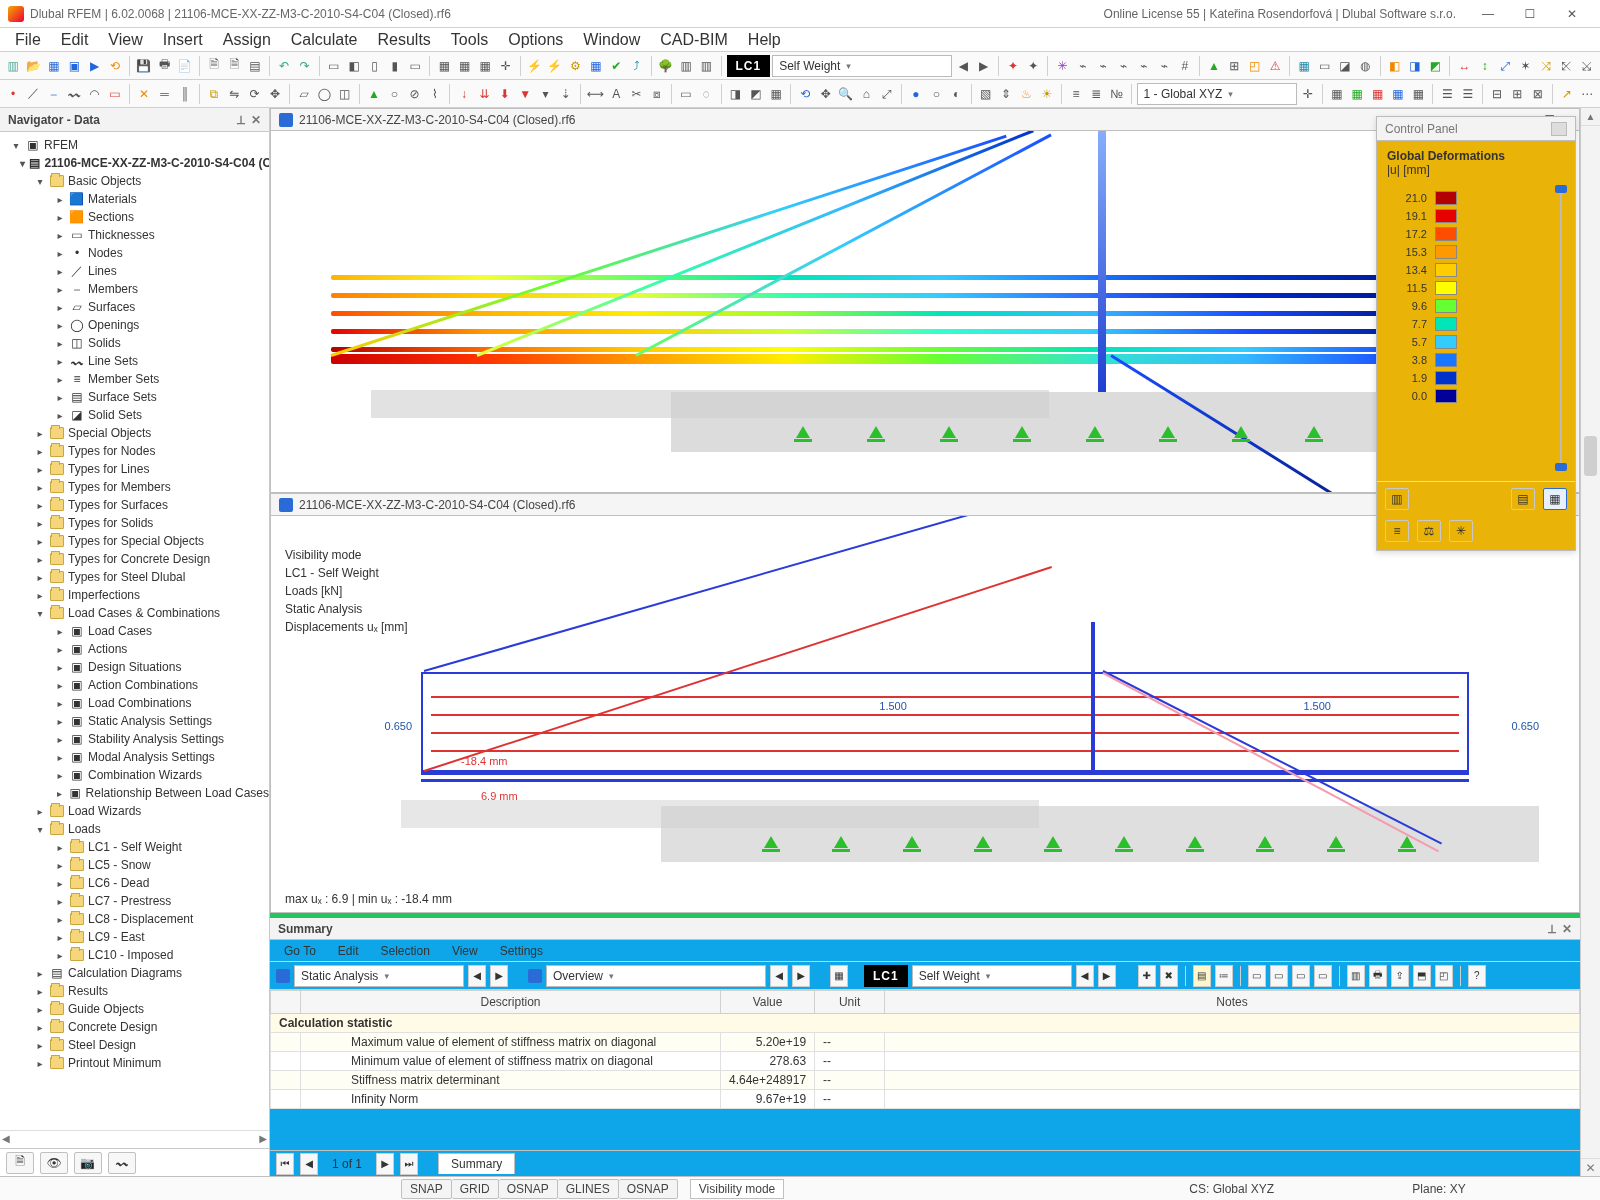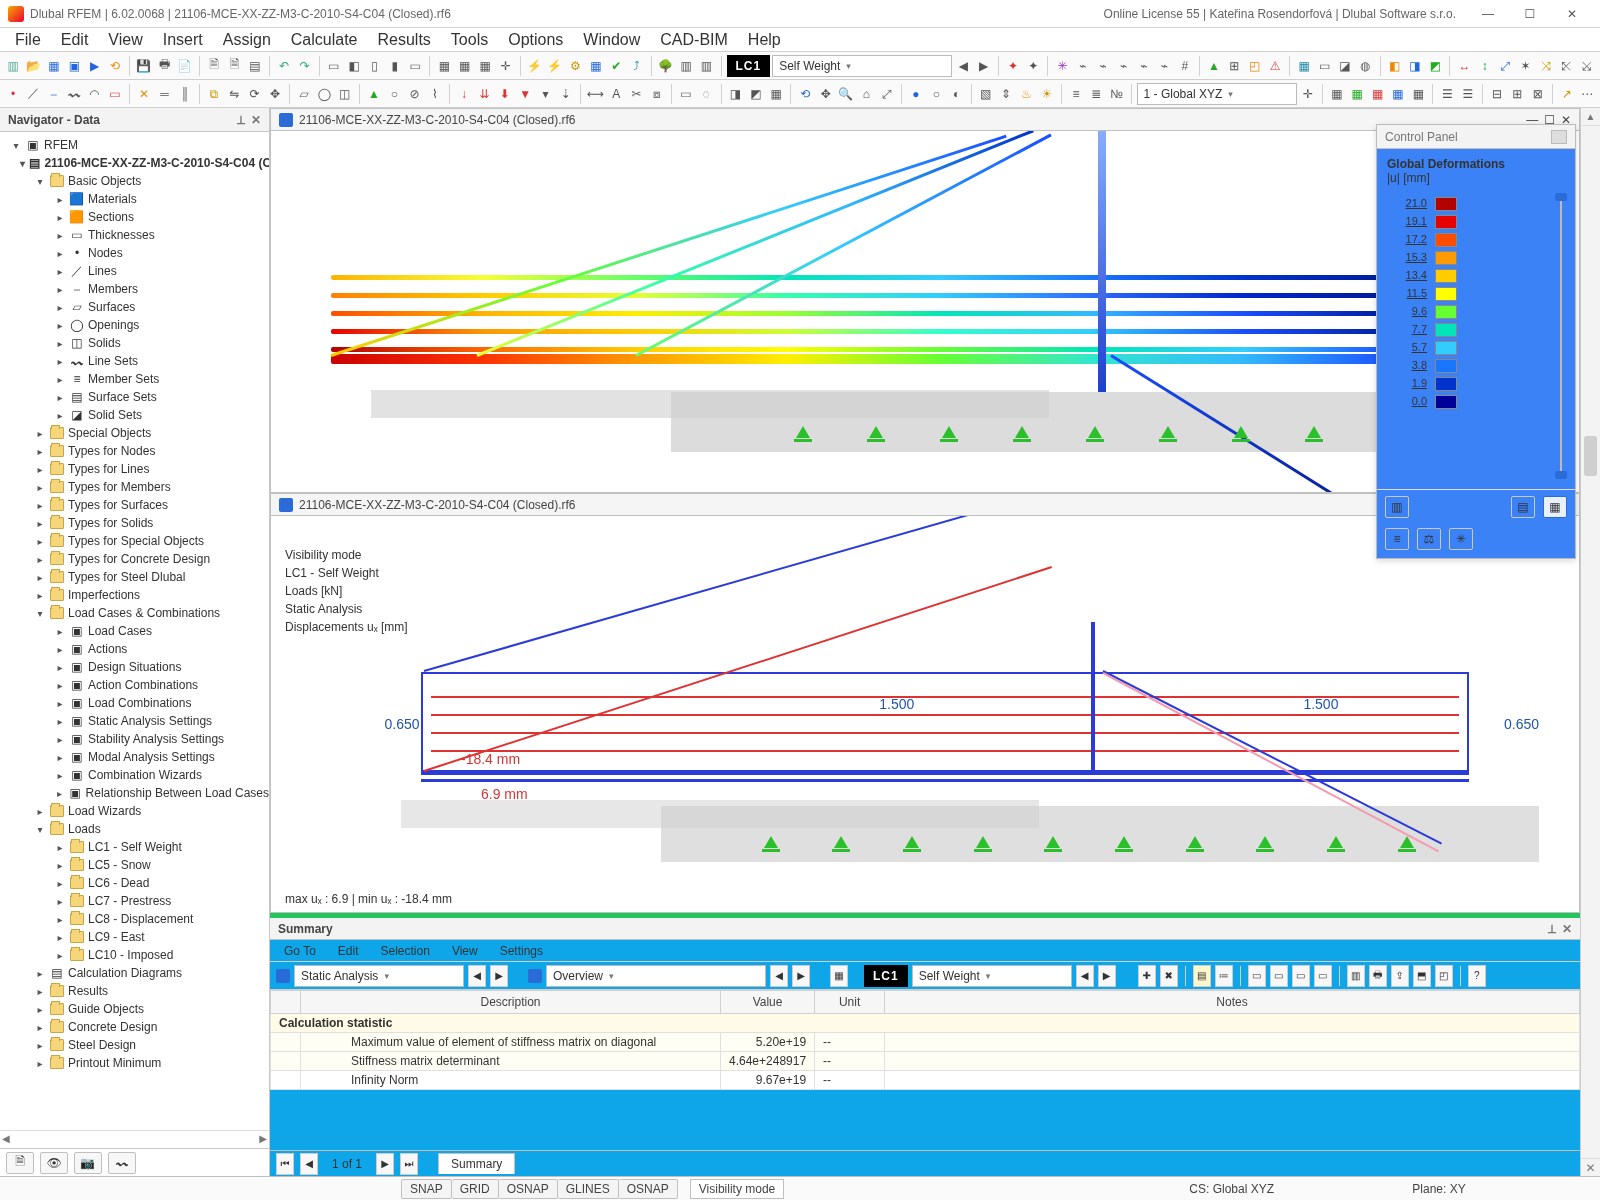--- a/index.html
+++ b/index.html
@@ -66,28 +66,28 @@
 .view-pane .footer-note { position:absolute; bottom:6px; left:14px; color:#333; font-size:12px; }
 
 
 .rsb { position:absolute; right:0; top:110px; bottom:24px; width:20px; background:#f3f3f3; border-left:1px solid #ccc; display:flex; flex-direction:column; }
 .rsb .arrow { height:18px; display:flex; align-items:center; justify-content:center; color:#777; font-size:10px; border-bottom:1px solid #ddd;}
 .rsb .track { flex:1; position:relative; }
 .rsb .thumb { position:absolute; left:3px; right:3px; top:30%; height:40px; background:#cfcfcf; border-radius:3px; }
 .rsb .x { height:18px; border-top:1px solid #ddd; display:flex; align-items:center; justify-content:center; font-size:12px; color:#777;}
 
 
-.ctrl-panel { position:absolute; top:16px; right:4px; width:200px; background:#3b82f6; border:1px solid #bcbcbc; box-shadow:0 2px 6px rgba(0,0,0,.15); z-index:5;}
+.ctrl-panel { position:absolute; top:8px; right:4px; width:200px; background:#eab308; border:1px solid #bcbcbc; box-shadow:0 2px 6px rgba(0,0,0,.15); z-index:5;}
 .ctrl-panel .cp-title { height:24px; background:#f3f3f3; border-bottom:1px solid #c0c0c0; display:flex; align-items:center; padding:0 8px; color:#777; font-size:12px;}
 .ctrl-panel .cp-title .close { margin-left:auto; width:16px; height:14px; background:#ddd; border:1px solid #bbb; }
 .ctrl-panel .cp-body { padding:8px 10px; }
 .ctrl-panel .cp-h { font-weight:600; color:#333; }
 .ctrl-panel .cp-sub { color:#333; margin-bottom:6px; }
 .legend { margin-top:6px; }
-.legend-row { display:flex; align-items:flex-start; height:18px;text-decoration:underline; }
+.legend-row { display:flex; align-items:center; height:18px; }
 .legend-row .val { width:40px; text-align:right; margin-right:8px; font-size:11px; }
 .legend-row .sw { width:22px; height:14px; border:1px solid #888; }
 .legend-slider { position:relative; height:290px; width:12px; margin-left:auto; margin-right:-2px; }
 .legend-slider .track { position:absolute; top:4px; bottom:4px; left:5px; width:2px; background:#bbb;}
 .legend-slider .handle { position:absolute; left:0; width:12px; height:8px; background:#2a6bd8; border-radius:2px;}
 .cp-icons { display:flex; gap:8px; padding:6px 8px; border-top:1px solid #ddd; }
 .cp-icons .cbtn { width:24px; height:22px; border:1px solid #c9c9c9; border-radius:2px; display:flex; align-items:center; justify-content:center;}
 .cp-row2 { display:flex; gap:8px; padding:4px 8px 8px; }
 .cp-row2 .cbtn { width:24px; height:22px; border:1px solid #c9c9c9; border-radius:2px; display:flex; align-items:center; justify-content:center;}
 
@@ -126,21 +126,21 @@
 .mast { position:absolute; bottom:60px; width:8px; top:-50px; background:linear-gradient(#8fb5ff,#1f3fd0);}
 .cable { position:absolute; height:3px; transform-origin:left center;}
 .support { position:absolute; bottom:10px; width:18px; height:16px; }
 .support::before{content:"";position:absolute;left:2px;top:0;width:0;height:0;border-left:7px solid transparent;border-right:7px solid transparent;border-bottom:12px solid #2bbf2b;}
 .support::after{content:"";position:absolute;left:0;bottom:0;width:18px;height:3px;background:#2bbf2b;}
 
 .struct2 { position:absolute; left:90px; right:40px; bottom:50px; height:250px;}
 .frame-box { position:absolute; border:2px solid #2a3bd8;}
 .floor-ln { position:absolute; left:0; right:0; height:2px; background:#d33;}
 .diag { position:absolute; height:2px; background:#2a3bd8; transform-origin:left center;}
-.dim { position:absolute; font-size:14px; color:#d33;}
+.dim { position:absolute; font-size:11px; color:#d33;}
 </style>
 </head>
 <body>
 
 <div class="titlebar">
   <div class="logo"></div>
   <div class="title">Dlubal RFEM | 6.02.0068 | 21106-MCE-XX-ZZ-M3-C-2010-S4-C04 (Closed).rf6</div>
   <div class="spacer"></div>
   <div class="right">Online License 55 | Kateřina Rosendorfová | Dlubal Software s.r.o.</div>
   <div class="winbtns">
@@ -794,20 +794,27 @@
               <tr class="section">
                 <td colspan="5">Calculation statistic</td>
               </tr>
               <tr class="alt">
     <td></td>
                 <td style="padding-left:50px">Maximum value of element of stiffness matrix on diagonal</td>
     <td style="text-align:right">5.20e+19</td>
                 <td>--</td>
                 <td></td>
               </tr>
+              <tr class="">
+    <td></td>
+                <td style="padding-left:50px">Minimum value of element of stiffness matrix on diagonal</td>
+    <td style="text-align:right">278.63</td>
+                <td>--</td>
+                <td></td>
+              </tr>
               <tr class="alt">
     <td></td>
                 <td style="padding-left:50px">Stiffness matrix determinant</td>
     <td style="text-align:right">4.64e+248917</td>
                 <td>--</td>
                 <td></td>
               </tr>
               <tr class="">
     <td></td>
                 <td style="padding-left:50px">Infinity Norm</td>

